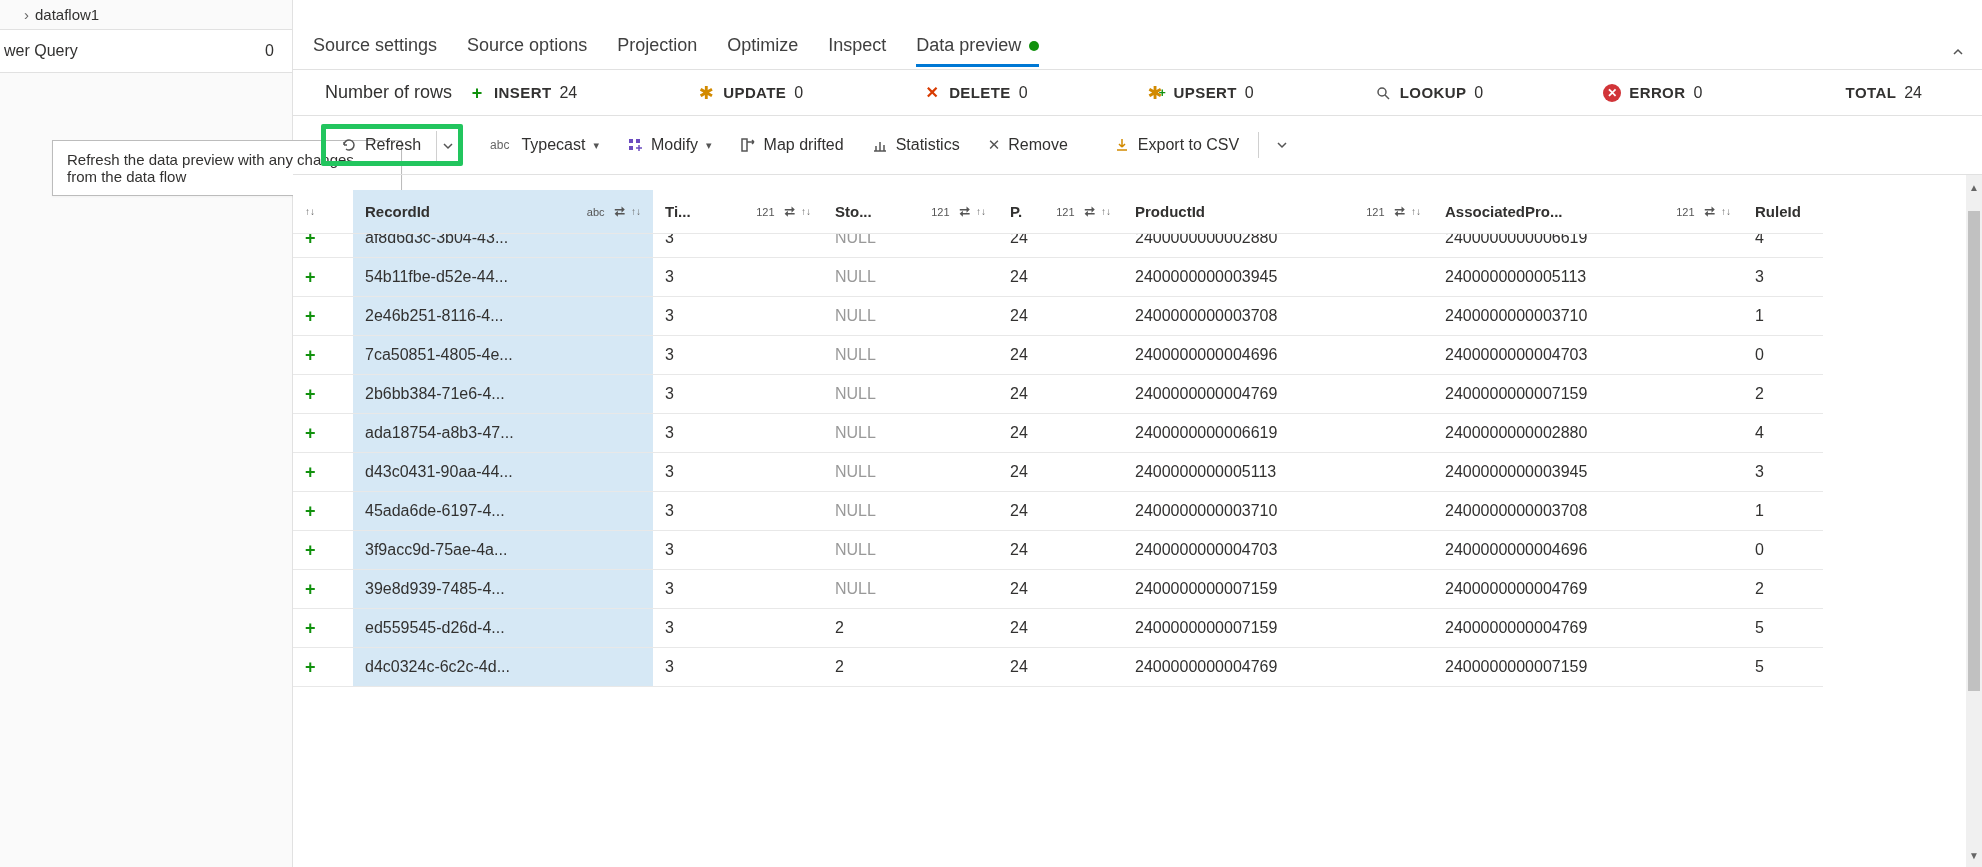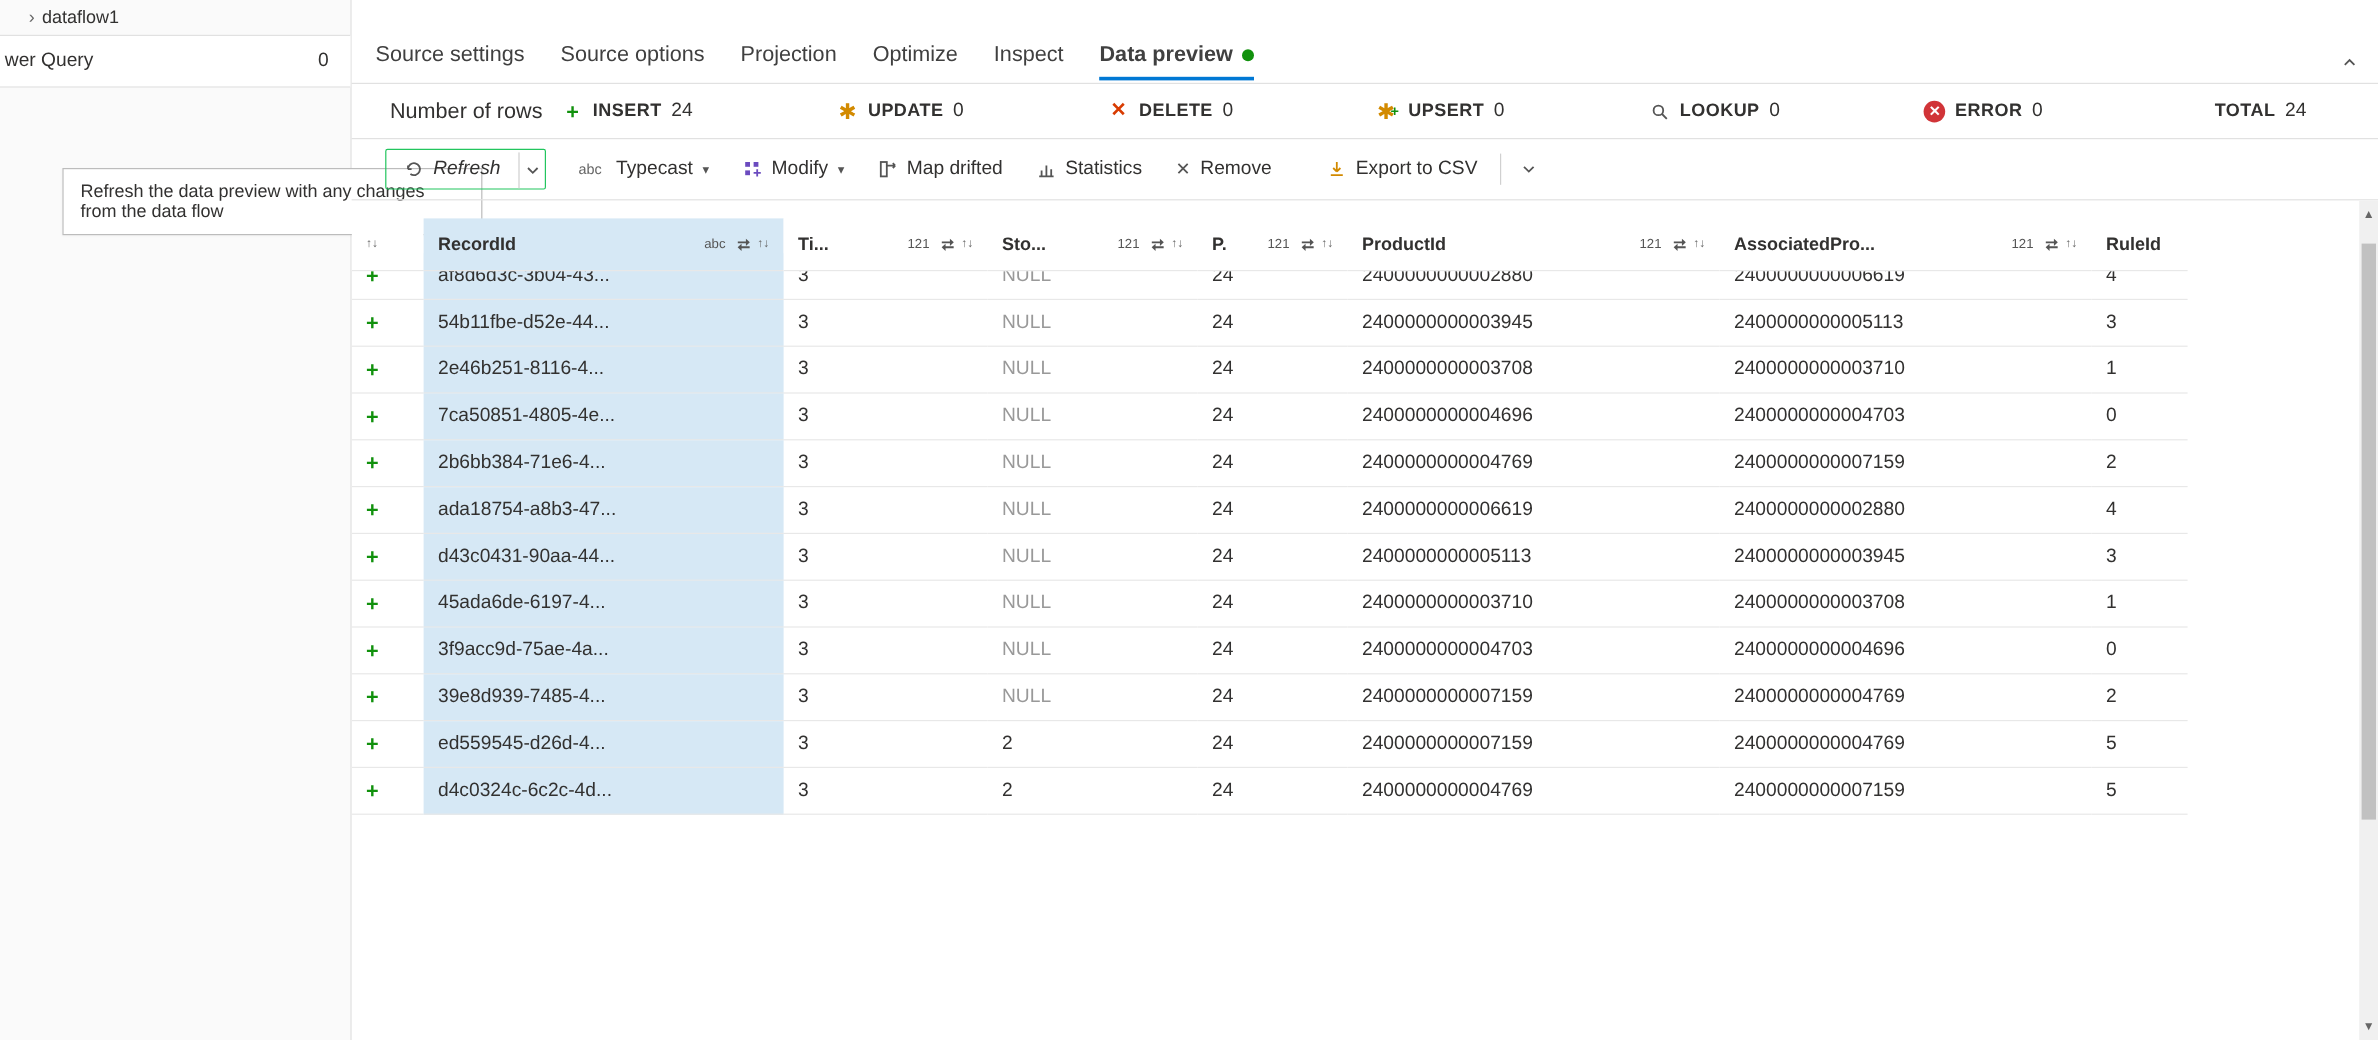--- a/index.html
+++ b/index.html
@@ -70,21 +70,21 @@
   }
   .tab {
     font-size: 18px;
     color: #404040;
     padding-bottom: 10px;
     cursor: pointer;
     display: flex; align-items: center; gap: 8px;
     position: relative;
   }
   .tab.active {
-    font-weight: 700;
+    font-weight: 400;
   }
   .tab.active::after {
     content: "";
     position: absolute;
     bottom: -1px; left: 0; right: 0;
     height: 3px;
     background: #0078d4;
   }
   .green-dot {
     width: 10px; height: 10px; border-radius: 50%;
@@ -127,21 +127,21 @@
   .tool-btn {
     display: inline-flex; align-items: center; gap: 8px;
     padding: 6px 12px;
     cursor: pointer;
     color: #323130;
     border: 1px solid transparent;
     border-radius: 2px;
   }
   .tool-sep { width: 1px; height: 26px; background: #d0d0d0; margin: 0 4px; }
   .tool-drop { display:inline-flex; align-items:center; justify-content:center; width: 22px; height: 30px; border-left: 1px solid #d0d0d0; cursor: pointer; color: #555;}
-  .refresh-group { display:flex; align-items:flex-end; border: 1px solid #22c55e; border-radius:2px;font-style:italic;}
+  .refresh-group { display:flex; align-items:flex-end; border: 5px solid #22c55e; border-radius:2px;}
   .refresh-group .tool-btn { padding: 6px 14px; }
   .abc-tag { font-size: 12px; color: #666; margin-right: 4px; }
   .table-wrap {
     flex:1; overflow: hidden; position: relative; display:flex;
   }
   .table-scroll { flex:1; overflow-y: auto; overflow-x: hidden; }
   .grid {
     display: grid;
     grid-template-columns: 60px 300px 170px 175px 125px 310px 310px 80px;
     font-size: 16px;

